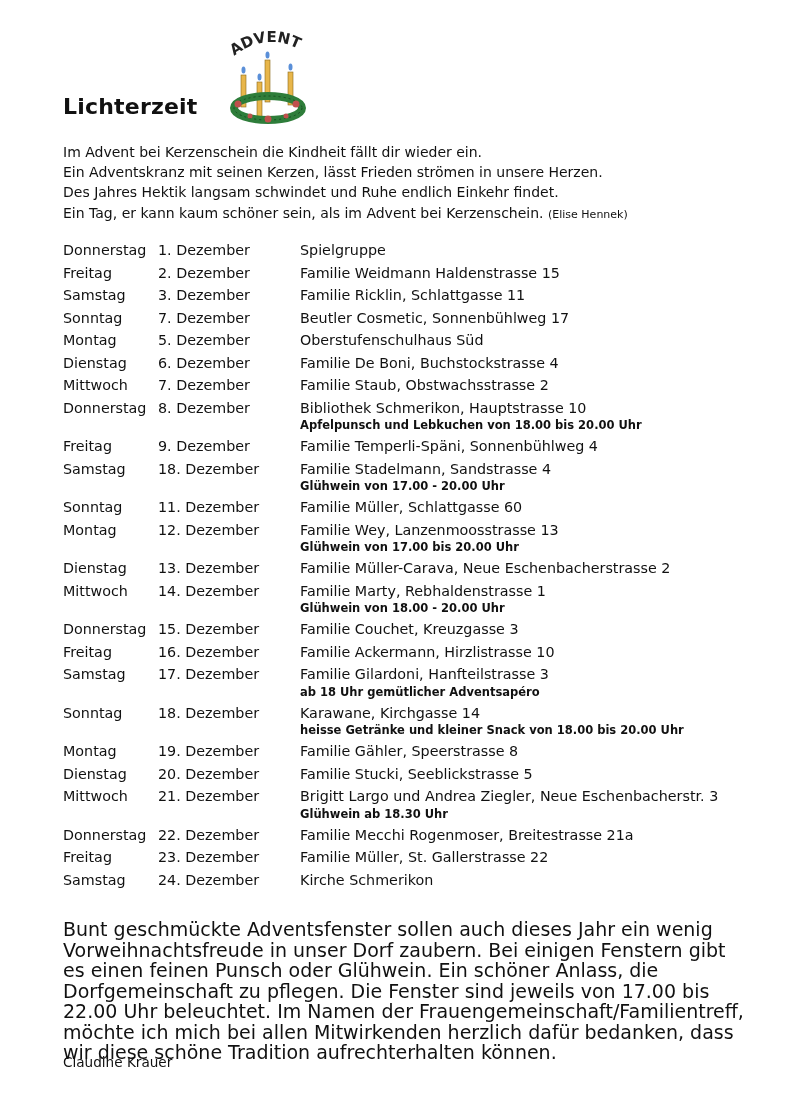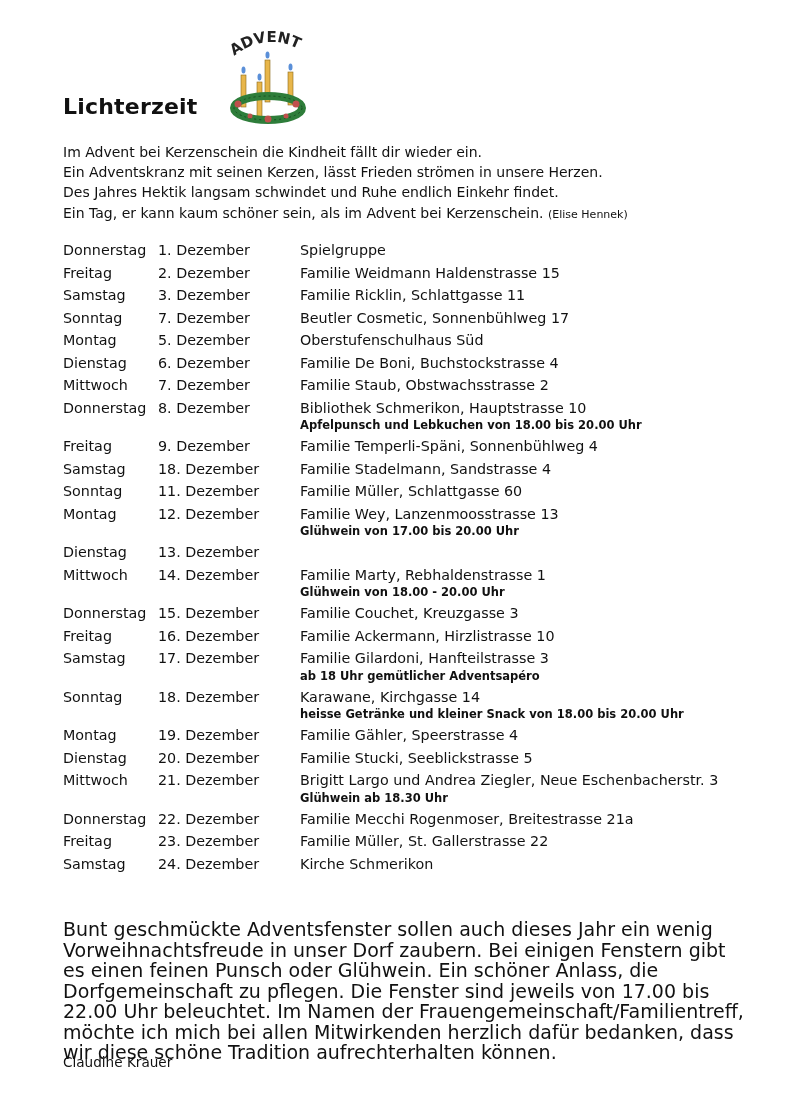--- a/index.html
+++ b/index.html
@@ -103,34 +103,36 @@
     <div class="row">
       <span class="day">Freitag</span>
       <span class="date">9. Dezember</span>
       <span class="loc">Familie Temperli-Späni, Sonnenbühlweg 4</span>
     </div>
     <div class="row">
       <span class="day">Samstag</span>
       <span class="date">18. Dezember</span>
       <span class="loc">Familie Stadelmann, Sandstrasse 4</span>
     </div>
+    <div class="note">Glühwein von 17.00 - 20.00 Uhr</div>
     <div class="row">
       <span class="day">Sonntag</span>
       <span class="date">11. Dezember</span>
       <span class="loc">Familie Müller, Schlattgasse 60</span>
     </div>
     <div class="row">
       <span class="day">Montag</span>
       <span class="date">12. Dezember</span>
       <span class="loc">Familie Wey, Lanzenmoosstrasse 13</span>
     </div>
     <div class="note">Glühwein von 17.00 bis 20.00 Uhr</div>
     <div class="row">
       <span class="day">Dienstag</span>
       <span class="date">13. Dezember</span>
+      <span class="loc">Familie Müller-Carava, Neue Eschenbacherstrasse 2</span>
     </div>
     <div class="row">
       <span class="day">Mittwoch</span>
       <span class="date">14. Dezember</span>
       <span class="loc">Familie Marty, Rebhaldenstrasse 1</span>
     </div>
     <div class="note">Glühwein von 18.00 - 20.00 Uhr</div>
     <div class="row">
       <span class="day">Donnerstag</span>
       <span class="date">15. Dezember</span>
@@ -149,21 +151,21 @@
     <div class="note">ab 18 Uhr gemütlicher Adventsapéro</div>
     <div class="row">
       <span class="day">Sonntag</span>
       <span class="date">18. Dezember</span>
       <span class="loc">Karawane, Kirchgasse 14</span>
     </div>
     <div class="note">heisse Getränke und kleiner Snack von 18.00 bis 20.00 Uhr</div>
     <div class="row">
       <span class="day">Montag</span>
       <span class="date">19. Dezember</span>
-      <span class="loc">Familie Gähler, Speerstrasse 4</span>
+      <span class="loc">Familie Gähler, Speerstrasse 8</span>
     </div>
     <div class="row">
       <span class="day">Dienstag</span>
       <span class="date">20. Dezember</span>
       <span class="loc">Familie Stucki, Seeblickstrasse 5</span>
     </div>
     <div class="row">
       <span class="day">Mittwoch</span>
       <span class="date">21. Dezember</span>
       <span class="loc">Brigitt Largo und Andrea Ziegler, Neue Eschenbacherstr. 3</span>

